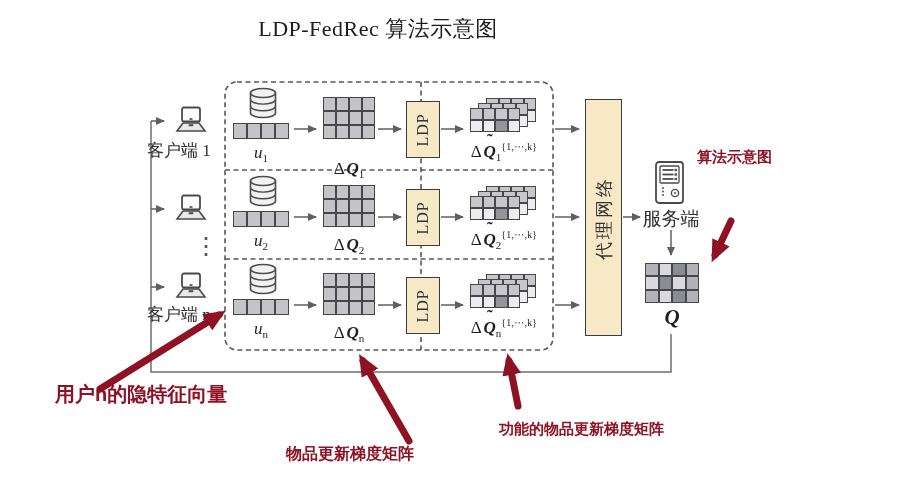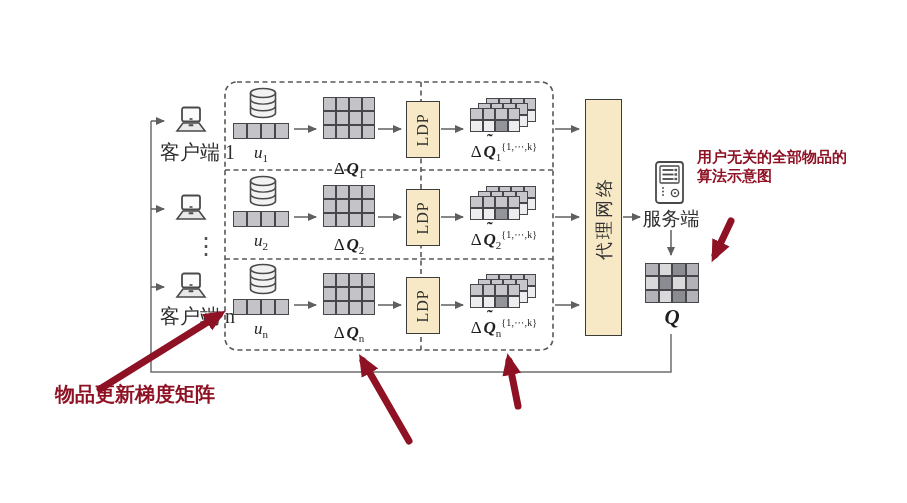--- a/index.html
+++ b/index.html
@@ -12,21 +12,21 @@
   html,body{margin:0;padding:0;background:#ffffff;}
   #canvas{
     position:relative;width:907px;height:503px;background:#ffffff;
     font-family:"Liberation Serif",serif;overflow:hidden;
   }
   .abs{position:absolute;}
   svg{position:absolute;left:0;top:0;}
   
   .title{left:58px;top:14px;width:640px;text-align:center;font-size:22px;color:#1c1c1c;letter-spacing:0.5px;}
   
-  .client-label{width:88px;text-align:right;font-size:20px;color:var(--ink);white-space:nowrap;}
+  .client-label{width:88px;text-align:left;font-size:17px;color:var(--ink);white-space:nowrap;}
   .dots{font-size:24px;color:#4f4f4f;line-height:0.9;font-family:"DejaVu Sans",sans-serif;}
   
   .grid{display:grid;gap:0;}
   .grid .cell{border:1px solid #46464b;box-sizing:border-box;}
   .vec{width:56px;height:16px;}
   .mat{width:52px;height:42px;}
   .qmat{width:54px;height:40px;}
   .sheet{width:50px;height:24px;position:absolute;background:#fff;}
   .stack{width:68px;height:36px;}
   
@@ -92,20 +92,21 @@
 
     <line class="arrow" x1="294" y1="305" x2="316" y2="305"></line>
     <line class="arrow" x1="378" y1="305" x2="401" y2="305"></line>
     <line class="arrow" x1="441" y1="305" x2="463" y2="305"></line>
     <line class="arrow" x1="555" y1="305" x2="579" y2="305"></line>
 
     <line class="arrow" x1="623" y1="217" x2="640" y2="217"></line>
     <line class="arrow" x1="671" y1="230" x2="671" y2="255"></line>
   </svg>
 
+  <div class="abs title">LDP-FedRec 算法示意图</div>
 
   <div class="abs" style="left:174px;top:106px;z-index:3">
     <svg width="34" height="28" class="icon">
       <rect x="8" y="1.5" width="18" height="14" rx="2" fill="#fbfbfb" stroke-width="1.8"></rect>
       <rect x="15.5" y="12.2" width="3" height="1.6" fill="#4a4a4a" stroke="none"></rect>
       <path d="M3,25 L9,17 L25,17 L31,25 Z" fill="#e9e9eb" stroke-width="1.6"></path>
       <rect x="14.5" y="18.2" width="5" height="2" rx="1" fill="#4a4a4a" stroke="none"></rect>
     </svg>
   </div>
   <div class="abs client-label" style="left:147px;top:139px;z-index:3">客户端 1</div>
@@ -395,20 +396,21 @@
         <path d="M0,0.5 L22,10 L0,19.5 Z" fill="#8e1124"></path>
       </marker>
     </defs>
     <line class="redline" x1="100" y1="389" x2="219" y2="315"></line>
     <line class="redline" x1="409" y1="441" x2="363" y2="361"></line>
     <line class="redline" x1="518" y1="406" x2="509" y2="361"></line>
     <line class="redline" x1="731" y1="221" x2="715" y2="255"></line>
   </svg>
 
   <div class="abs ann ann-tr" style="z-index:5">
-    <div>用户无关的全部物品的</div>
     <div>算法示意图</div>
   </div>
-  <div class="abs ann ann-bl" style="z-index:5">物品更新梯度矩阵</div>
+  <div class="abs ann ann-bl" style="z-index:5">用户n的隐特征向量</div>
+  <div class="abs ann ann-bc" style="z-index:5">物品更新梯度矩阵</div>
   <div class="abs ann ann-br" style="z-index:5">
+    <div>功能的物品更新梯度矩阵</div>
   </div>
 
 </div>
 
 </body></html>

